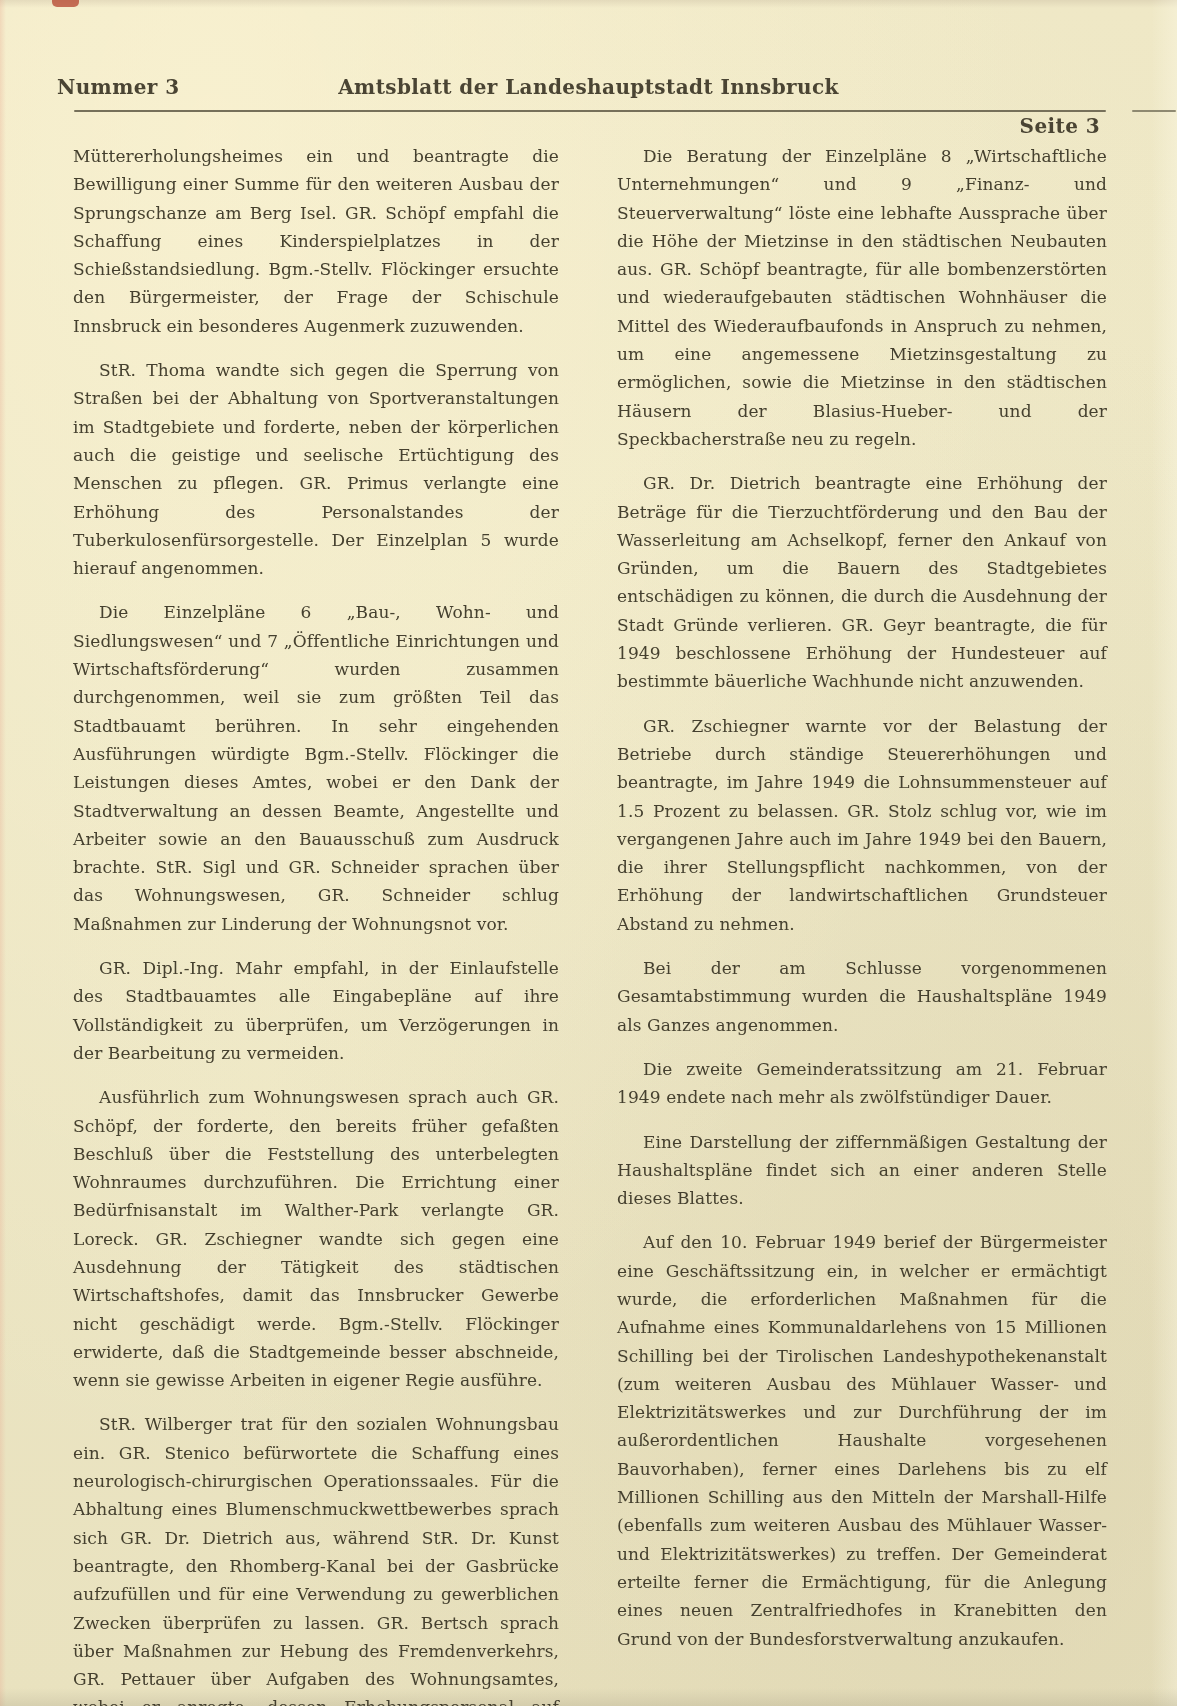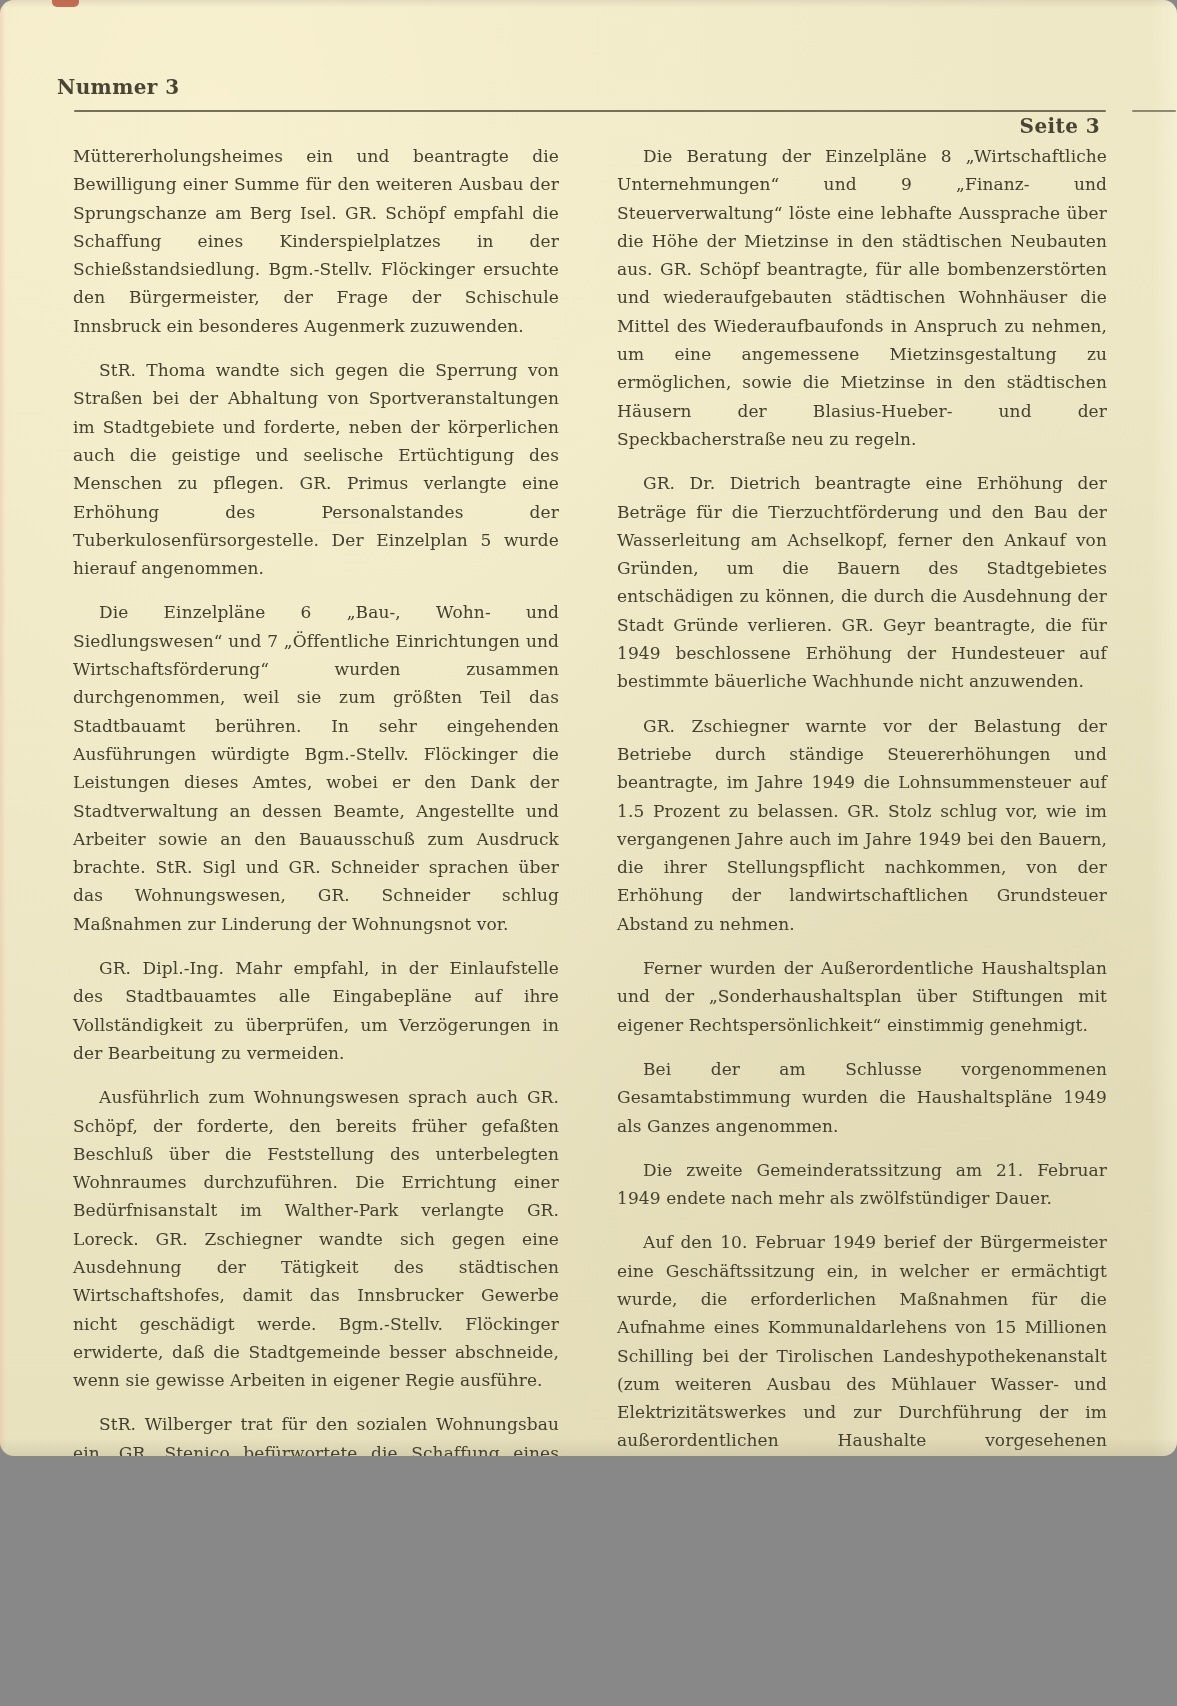--- a/index.html
+++ b/index.html
@@ -1,24 +1,23 @@
 <!DOCTYPE html>
 <html lang="de"><head>
 <meta charset="utf-8">
 <style>
   html,body { margin:0; padding:0; background:#888; }
   .page {
-    position:relative; width:1177px; height:1456px; overflow:hidden;
+    position:relative; width:1177px; height:1706px; overflow:hidden;
     font-family:"DejaVu Serif", serif;
     background:
       radial-gradient(ellipse at 18% 8%,  rgba(255,247,215,0.55), rgba(255,247,215,0) 60%),
       radial-gradient(ellipse at 85% 85%, rgba(213,203,166,0.45), rgba(213,203,166,0) 55%),
       radial-gradient(ellipse at 60% 45%, rgba(244,238,206,0.35), rgba(244,238,206,0) 70%),
       linear-gradient(180deg, #efe8c6 0%, #ece6c4 40%, #e9e2bf 100%);
-    border-radius: 14px;
   }
   
   .edge-left   { position:absolute; left:0; top:0; width:6px;  height:100%; background:linear-gradient(90deg, rgba(232,176,150,0.35), rgba(232,176,150,0)); }
   .edge-right  { position:absolute; right:0; top:0; width:26px; height:100%; background:linear-gradient(270deg, rgba(255,252,235,0.35), rgba(255,252,235,0)); }
   .edge-top    { position:absolute; left:0; top:0; width:100%; height:8px;  background:linear-gradient(180deg, rgba(190,175,150,0.30), rgba(190,175,150,0)); }
   .edge-bottom { position:absolute; left:0; bottom:0; width:100%; height:18px; background:linear-gradient(0deg, rgba(150,143,120,0.22), rgba(150,143,120,0)); }
   .stamp {
     position:absolute; left:52px; top:0; width:27px; height:7px;
     border-radius:0 0 5px 5px; opacity:.75; filter:blur(0.6px);
   }
@@ -46,39 +45,40 @@
 
 <div class="page">
 
   <div class="edge-top"></div>
   <div class="edge-left"></div>
   <div class="edge-right"></div>
   <div class="edge-bottom"></div>
   <div class="stamp" style="background:#b5432e;"></div>
 
   <div class="hdr hdr-issue">Nummer 3</div>
+  <div class="hdr hdr-title">Amtsblatt der Landeshauptstadt Innsbruck</div>
   <div class="hdr hdr-page">Seite 3</div>
 
   <div class="rule rule-main"></div>
   <div class="rule rule-right"></div>
 
   <div class="col col-left">
     <p class="flush">Müttererholungsheimes ein und beantragte die Bewilligung einer Summe für den weiteren Ausbau der Sprungschanze am Berg Isel. GR. Schöpf empfahl die Schaffung eines Kinderspielplatzes in der Schießstandsiedlung. Bgm.-Stellv. Flöckinger ersuchte den Bürgermeister, der Frage der Schischule Innsbruck ein besonderes Augenmerk zuzuwenden.</p>
     <p>StR. Thoma wandte sich gegen die Sperrung von Straßen bei der Abhaltung von Sportveranstaltungen im Stadtgebiete und forderte, neben der körperlichen auch die geistige und seelische Ertüchtigung des Menschen zu pflegen. GR. Primus verlangte eine Erhöhung des Personalstandes der Tuberkulosenfürsorgestelle. Der Einzelplan 5 wurde hierauf angenommen.</p>
     <p>Die Einzelpläne 6 „Bau-, Wohn- und Siedlungswesen“ und 7 „Öffentliche Einrichtungen und Wirtschaftsförderung“ wurden zusammen durchgenommen, weil sie zum größten Teil das Stadtbauamt berühren. In sehr eingehenden Ausführungen würdigte Bgm.-Stellv. Flöckinger die Leistungen dieses Amtes, wobei er den Dank der Stadtverwaltung an dessen Beamte, Angestellte und Arbeiter sowie an den Bauausschuß zum Ausdruck brachte. StR. Sigl und GR. Schneider sprachen über das Wohnungswesen, GR. Schneider schlug Maßnahmen zur Linderung der Wohnungsnot vor.</p>
     <p>GR. Dipl.-Ing. Mahr empfahl, in der Einlaufstelle des Stadtbauamtes alle Eingabepläne auf ihre Vollständigkeit zu überprüfen, um Verzögerungen in der Bearbeitung zu vermeiden.</p>
     <p>Ausführlich zum Wohnungswesen sprach auch GR. Schöpf, der forderte, den bereits früher gefaßten Beschluß über die Feststellung des unterbelegten Wohnraumes durchzuführen. Die Errichtung einer Bedürfnisanstalt im Walther-Park verlangte GR. Loreck. GR. Zschiegner wandte sich gegen eine Ausdehnung der Tätigkeit des städtischen Wirtschaftshofes, damit das Innsbrucker Gewerbe nicht geschädigt werde. Bgm.-Stellv. Flöckinger erwiderte, daß die Stadtgemeinde besser abschneide, wenn sie gewisse Arbeiten in eigener Regie ausführe.</p>
     <p>StR. Wilberger trat für den sozialen Wohnungsbau ein. GR. Stenico befürwortete die Schaffung eines neurologisch-chirurgischen Operationssaales. Für die Abhaltung eines Blumenschmuckwettbewerbes sprach sich GR. Dr. Dietrich aus, während StR. Dr. Kunst beantragte, den Rhomberg-Kanal bei der Gasbrücke aufzufüllen und für eine Verwendung zu gewerblichen Zwecken überprüfen zu lassen. GR. Bertsch sprach über Maßnahmen zur Hebung des Fremdenverkehrs, GR. Pettauer über Aufgaben des Wohnungsamtes, wobei er anregte, dessen Erhebungspersonal auf seinen früheren Umfang zu bringen. GR. Stolz beantragte die Instandsetzung der Gramartstraße, GR. Rapoldi schlug vor, dem Wohnungsamte eine Beratungsstelle anzugliedern, die den Bombengeschädigten beistehen und überflüssige Wege ersparen sollte. GR. Primus verlangte eine beschleunigte Ausarbeitung des Verbauungs- und Flächenwidmungsplanes.</p>
 
   </div>
 
   <div class="col col-right">
     <p>Die Beratung der Einzelpläne 8 „Wirtschaftliche Unternehmungen“ und 9 „Finanz- und Steuerverwaltung“ löste eine lebhafte Aussprache über die Höhe der Mietzinse in den städtischen Neubauten aus. GR. Schöpf beantragte, für alle bombenzerstörten und wiederaufgebauten städtischen Wohnhäuser die Mittel des Wiederaufbaufonds in Anspruch zu nehmen, um eine angemessene Mietzinsgestaltung zu ermöglichen, sowie die Mietzinse in den städtischen Häusern der Blasius-Hueber- und der Speckbacherstraße neu zu regeln.</p>
     <p>GR. Dr. Dietrich beantragte eine Erhöhung der Beträge für die Tierzuchtförderung und den Bau der Wasserleitung am Achselkopf, ferner den Ankauf von Gründen, um die Bauern des Stadtgebietes entschädigen zu können, die durch die Ausdehnung der Stadt Gründe verlieren. GR. Geyr beantragte, die für 1949 beschlossene Erhöhung der Hundesteuer auf bestimmte bäuerliche Wachhunde nicht anzuwenden.</p>
     <p>GR. Zschiegner warnte vor der Belastung der Betriebe durch ständige Steuererhöhungen und beantragte, im Jahre 1949 die Lohnsummensteuer auf 1.5 Prozent zu belassen. GR. Stolz schlug vor, wie im vergangenen Jahre auch im Jahre 1949 bei den Bauern, die ihrer Stellungspflicht nachkommen, von der Erhöhung der landwirtschaftlichen Grundsteuer Abstand zu nehmen.</p>
-    <p>Ferner wurden der Außerordentliche Haushaltsplan und der „Sonderhaushaltsplan über Stiftungen mit eigener Rechtspersönlichkeit“ einstimmig genehmigt.</p>
     <p>Bei der am Schlusse vorgenommenen Gesamtabstimmung wurden die Haushaltspläne 1949 als Ganzes angenommen.</p>
     <p>Die zweite Gemeinderatssitzung am 21. Februar 1949 endete nach mehr als zwölfstündiger Dauer.</p>
+    <p>Eine Darstellung der ziffernmäßigen Gestaltung der Haushaltspläne findet sich an einer anderen Stelle dieses Blattes.</p>
     <p>Auf den 10. Februar 1949 berief der Bürgermeister eine Geschäftssitzung ein, in welcher er ermächtigt wurde, die erforderlichen Maßnahmen für die Aufnahme eines Kommunaldarlehens von 15 Millionen Schilling bei der Tirolischen Landeshypothekenanstalt (zum weiteren Ausbau des Mühlauer Wasser- und Elektrizitätswerkes und zur Durchführung der im außerordentlichen Haushalte vorgesehenen Bauvorhaben), ferner eines Darlehens bis zu elf Millionen Schilling aus den Mitteln der Marshall-Hilfe (ebenfalls zum weiteren Ausbau des Mühlauer Wasser- und Elektrizitätswerkes) zu treffen. Der Gemeinderat erteilte ferner die Ermächtigung, für die Anlegung eines neuen Zentralfriedhofes in Kranebitten den Grund von der Bundesforstverwaltung anzukaufen.</p>
 
   </div>
 
 </div>
 
 </body></html>

